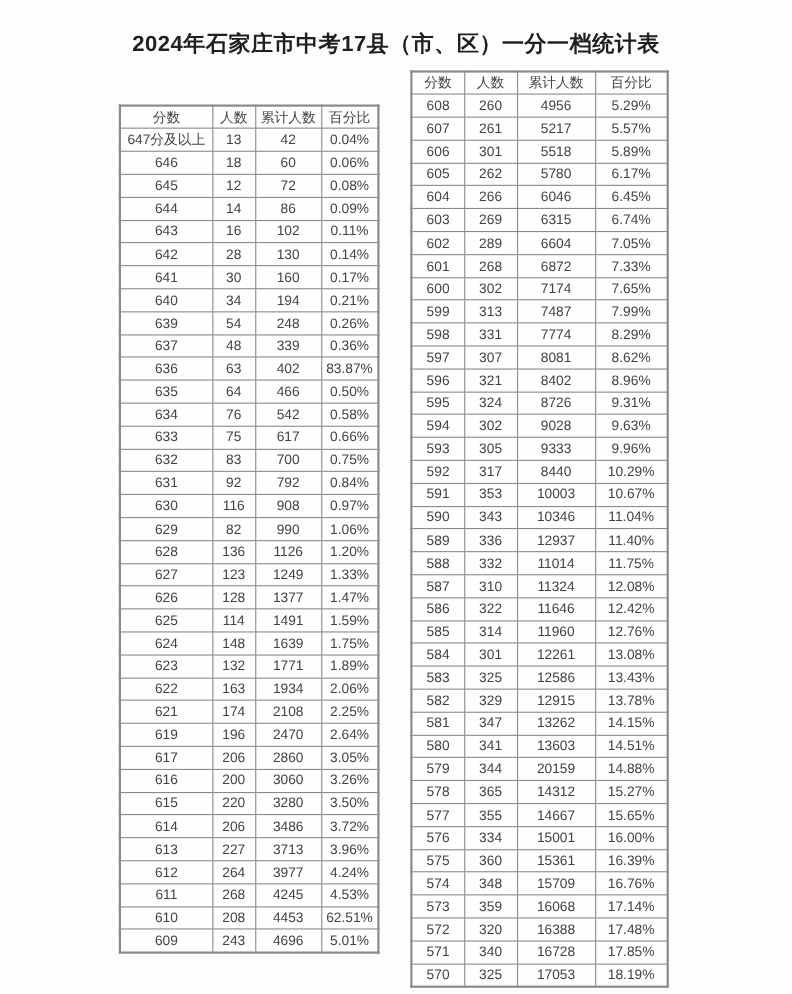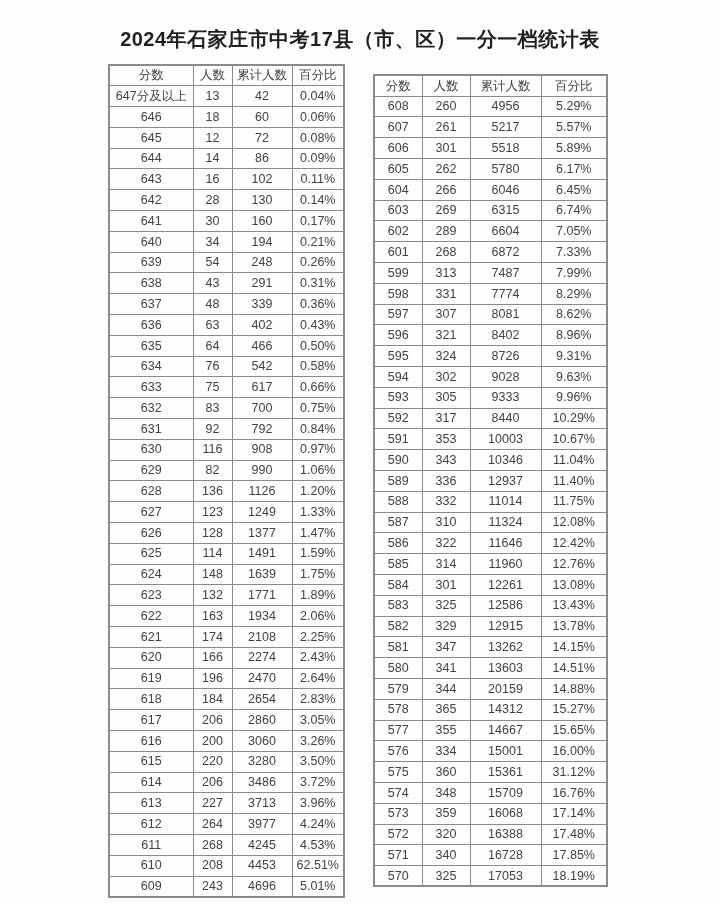--- a/index.html
+++ b/index.html
@@ -144,36 +144,30 @@
             <td>194</td>
             <td>0.21%</td>
           </tr>
           <tr>
             <td>639</td>
             <td>54</td>
             <td>248</td>
             <td>0.26%</td>
           </tr>
           <tr>
-            <td>638</td>
-            <td>43</td>
-            <td>291</td>
-            <td>0.31%</td>
-          </tr>
-          <tr>
             <td>637</td>
             <td>48</td>
             <td>339</td>
             <td>0.36%</td>
           </tr>
           <tr>
             <td>636</td>
             <td>63</td>
             <td>402</td>
-            <td>0.43%</td>
+            <td>83.87%</td>
           </tr>
           <tr>
             <td>635</td>
             <td>64</td>
             <td>466</td>
             <td>0.50%</td>
           </tr>
           <tr>
             <td>634</td>
             <td>76</td>
@@ -252,36 +246,24 @@
             <td>1934</td>
             <td>2.06%</td>
           </tr>
           <tr>
             <td>621</td>
             <td>174</td>
             <td>2108</td>
             <td>2.25%</td>
           </tr>
           <tr>
-            <td>620</td>
-            <td>166</td>
-            <td>2274</td>
-            <td>2.43%</td>
-          </tr>
-          <tr>
             <td>619</td>
             <td>196</td>
             <td>2470</td>
             <td>2.64%</td>
-          </tr>
-          <tr>
-            <td>618</td>
-            <td>184</td>
-            <td>2654</td>
-            <td>2.83%</td>
           </tr>
           <tr>
             <td>617</td>
             <td>206</td>
             <td>2860</td>
             <td>3.05%</td>
           </tr>
           <tr>
             <td>616</td>
             <td>200</td>
@@ -391,20 +373,26 @@
             <td>6604</td>
             <td>7.05%</td>
           </tr>
           <tr>
             <td>601</td>
             <td>268</td>
             <td>6872</td>
             <td>7.33%</td>
           </tr>
           <tr>
+            <td>600</td>
+            <td>302</td>
+            <td>7174</td>
+            <td>7.65%</td>
+          </tr>
+          <tr>
             <td>599</td>
             <td>313</td>
             <td>7487</td>
             <td>7.99%</td>
           </tr>
           <tr>
             <td>598</td>
             <td>331</td>
             <td>7774</td>
             <td>8.29%</td>
@@ -538,21 +526,21 @@
           <tr>
             <td>576</td>
             <td>334</td>
             <td>15001</td>
             <td>16.00%</td>
           </tr>
           <tr>
             <td>575</td>
             <td>360</td>
             <td>15361</td>
-            <td>31.12%</td>
+            <td>16.39%</td>
           </tr>
           <tr>
             <td>574</td>
             <td>348</td>
             <td>15709</td>
             <td>16.76%</td>
           </tr>
           <tr>
             <td>573</td>
             <td>359</td>

